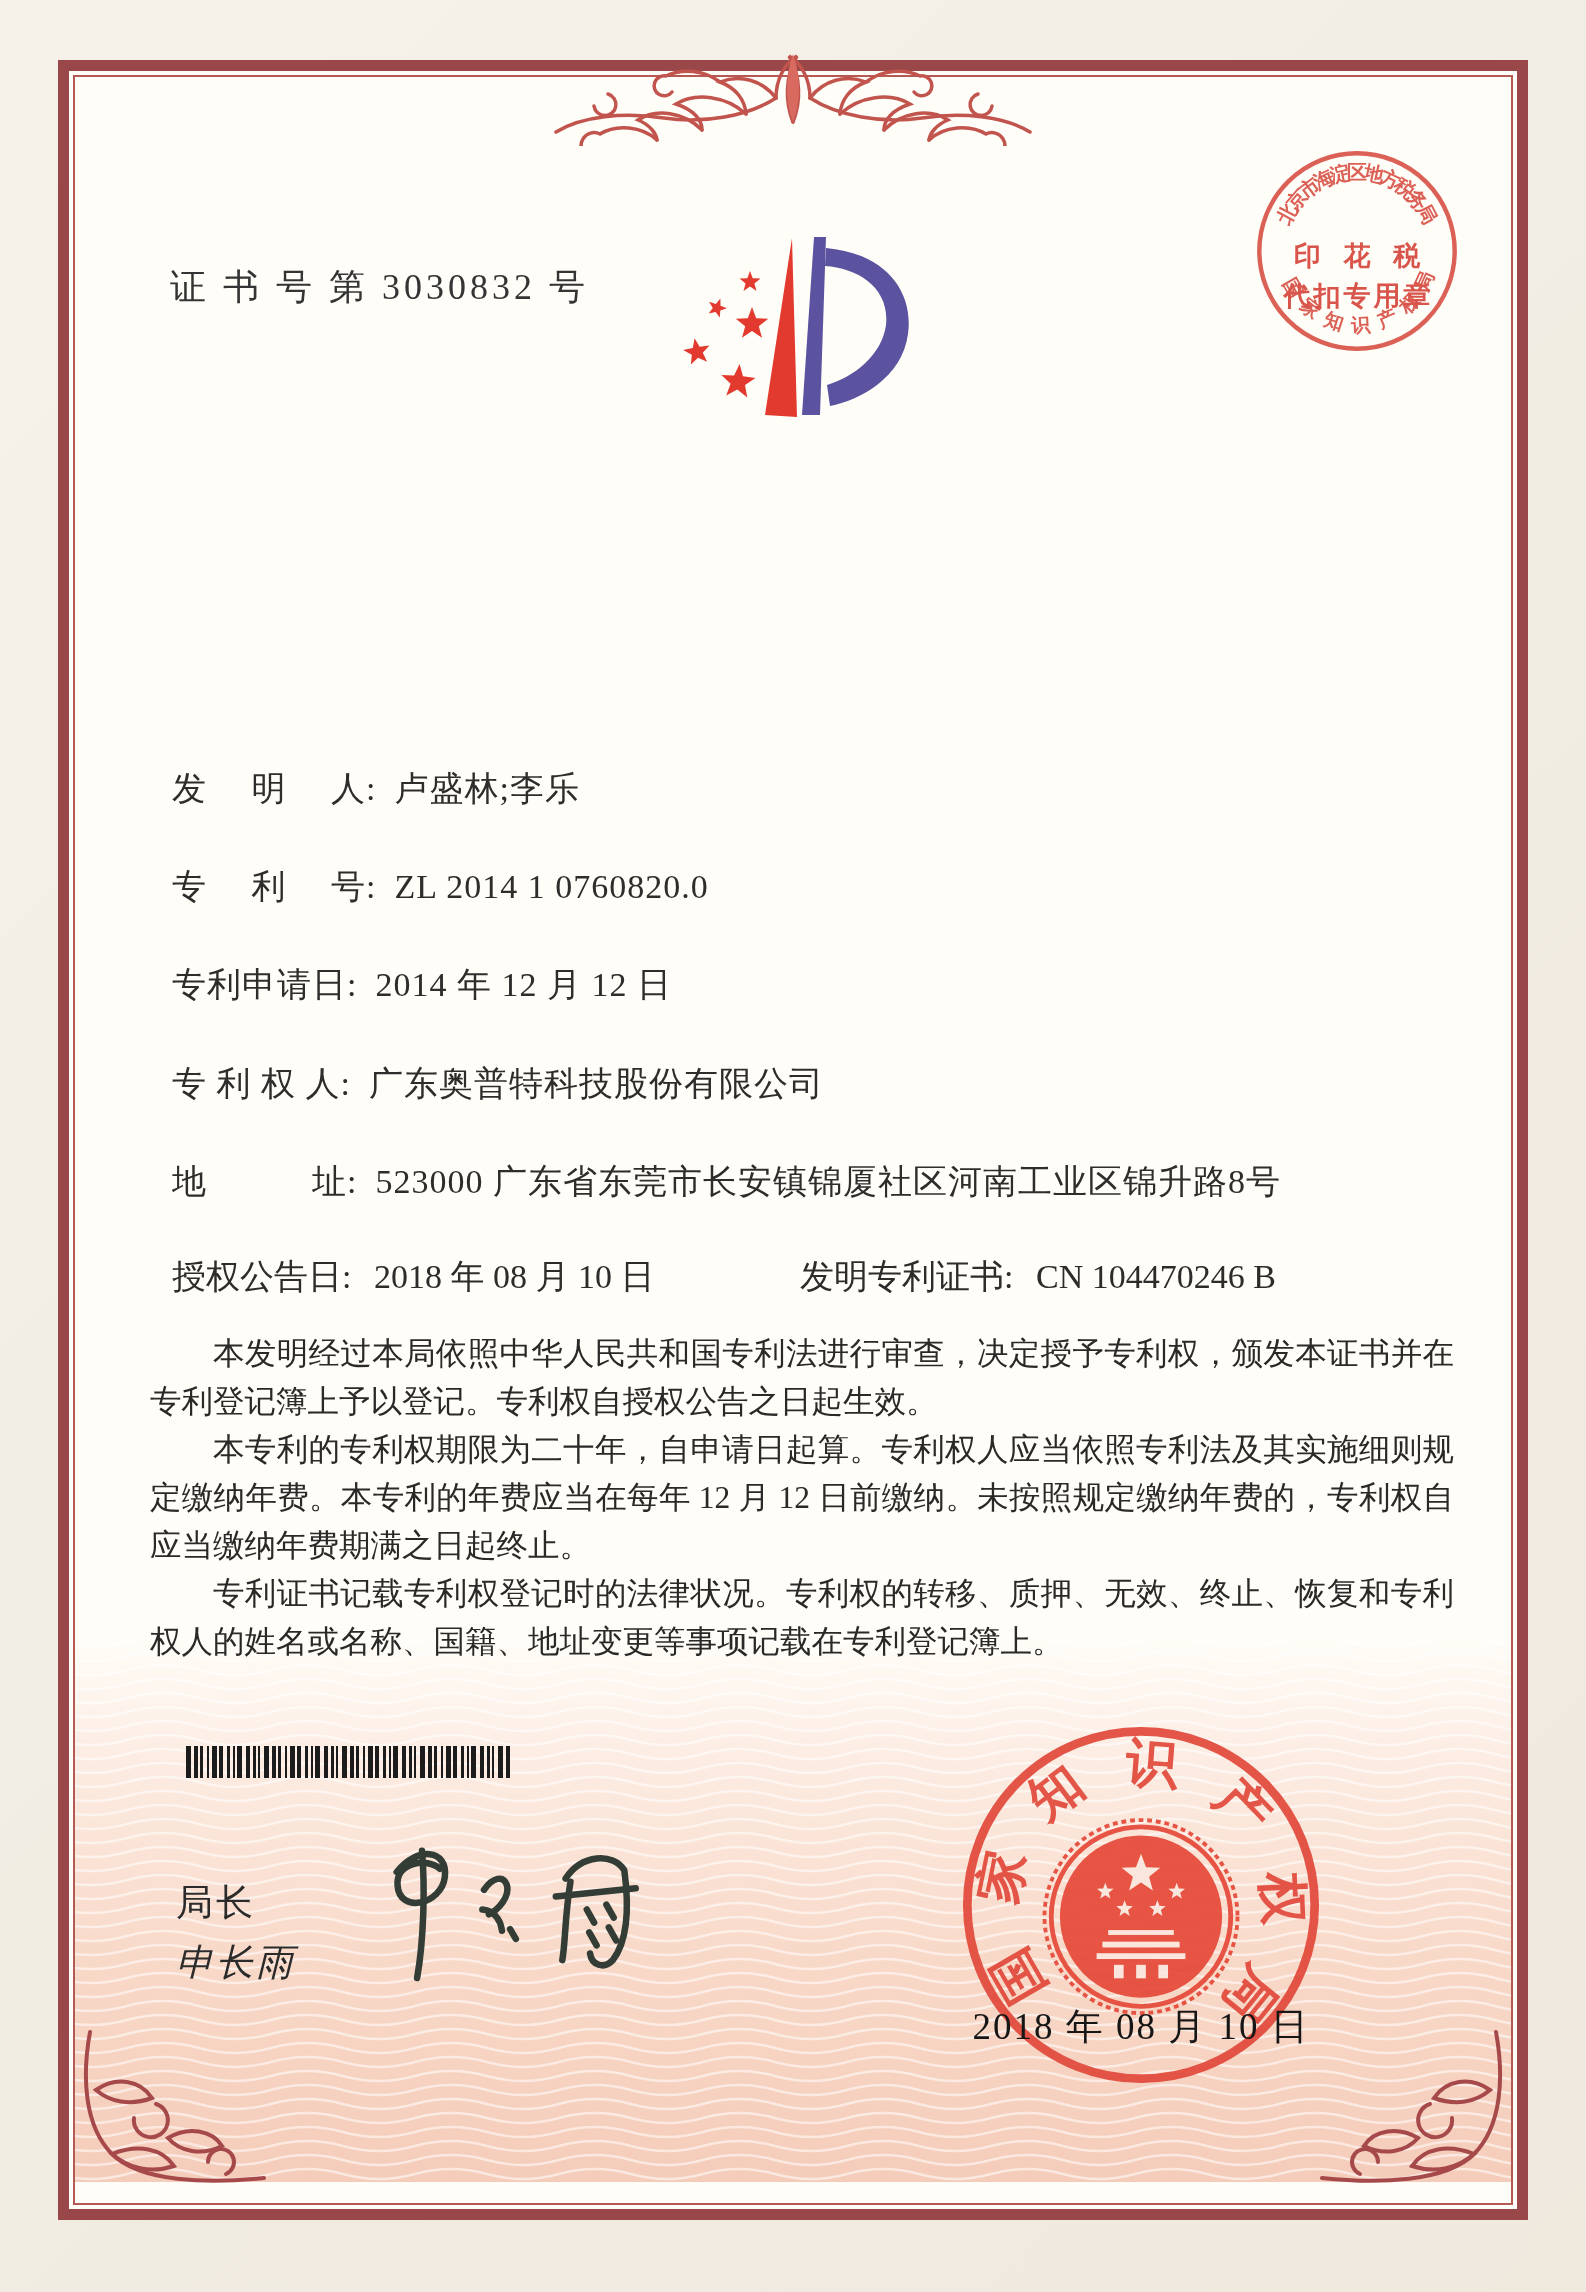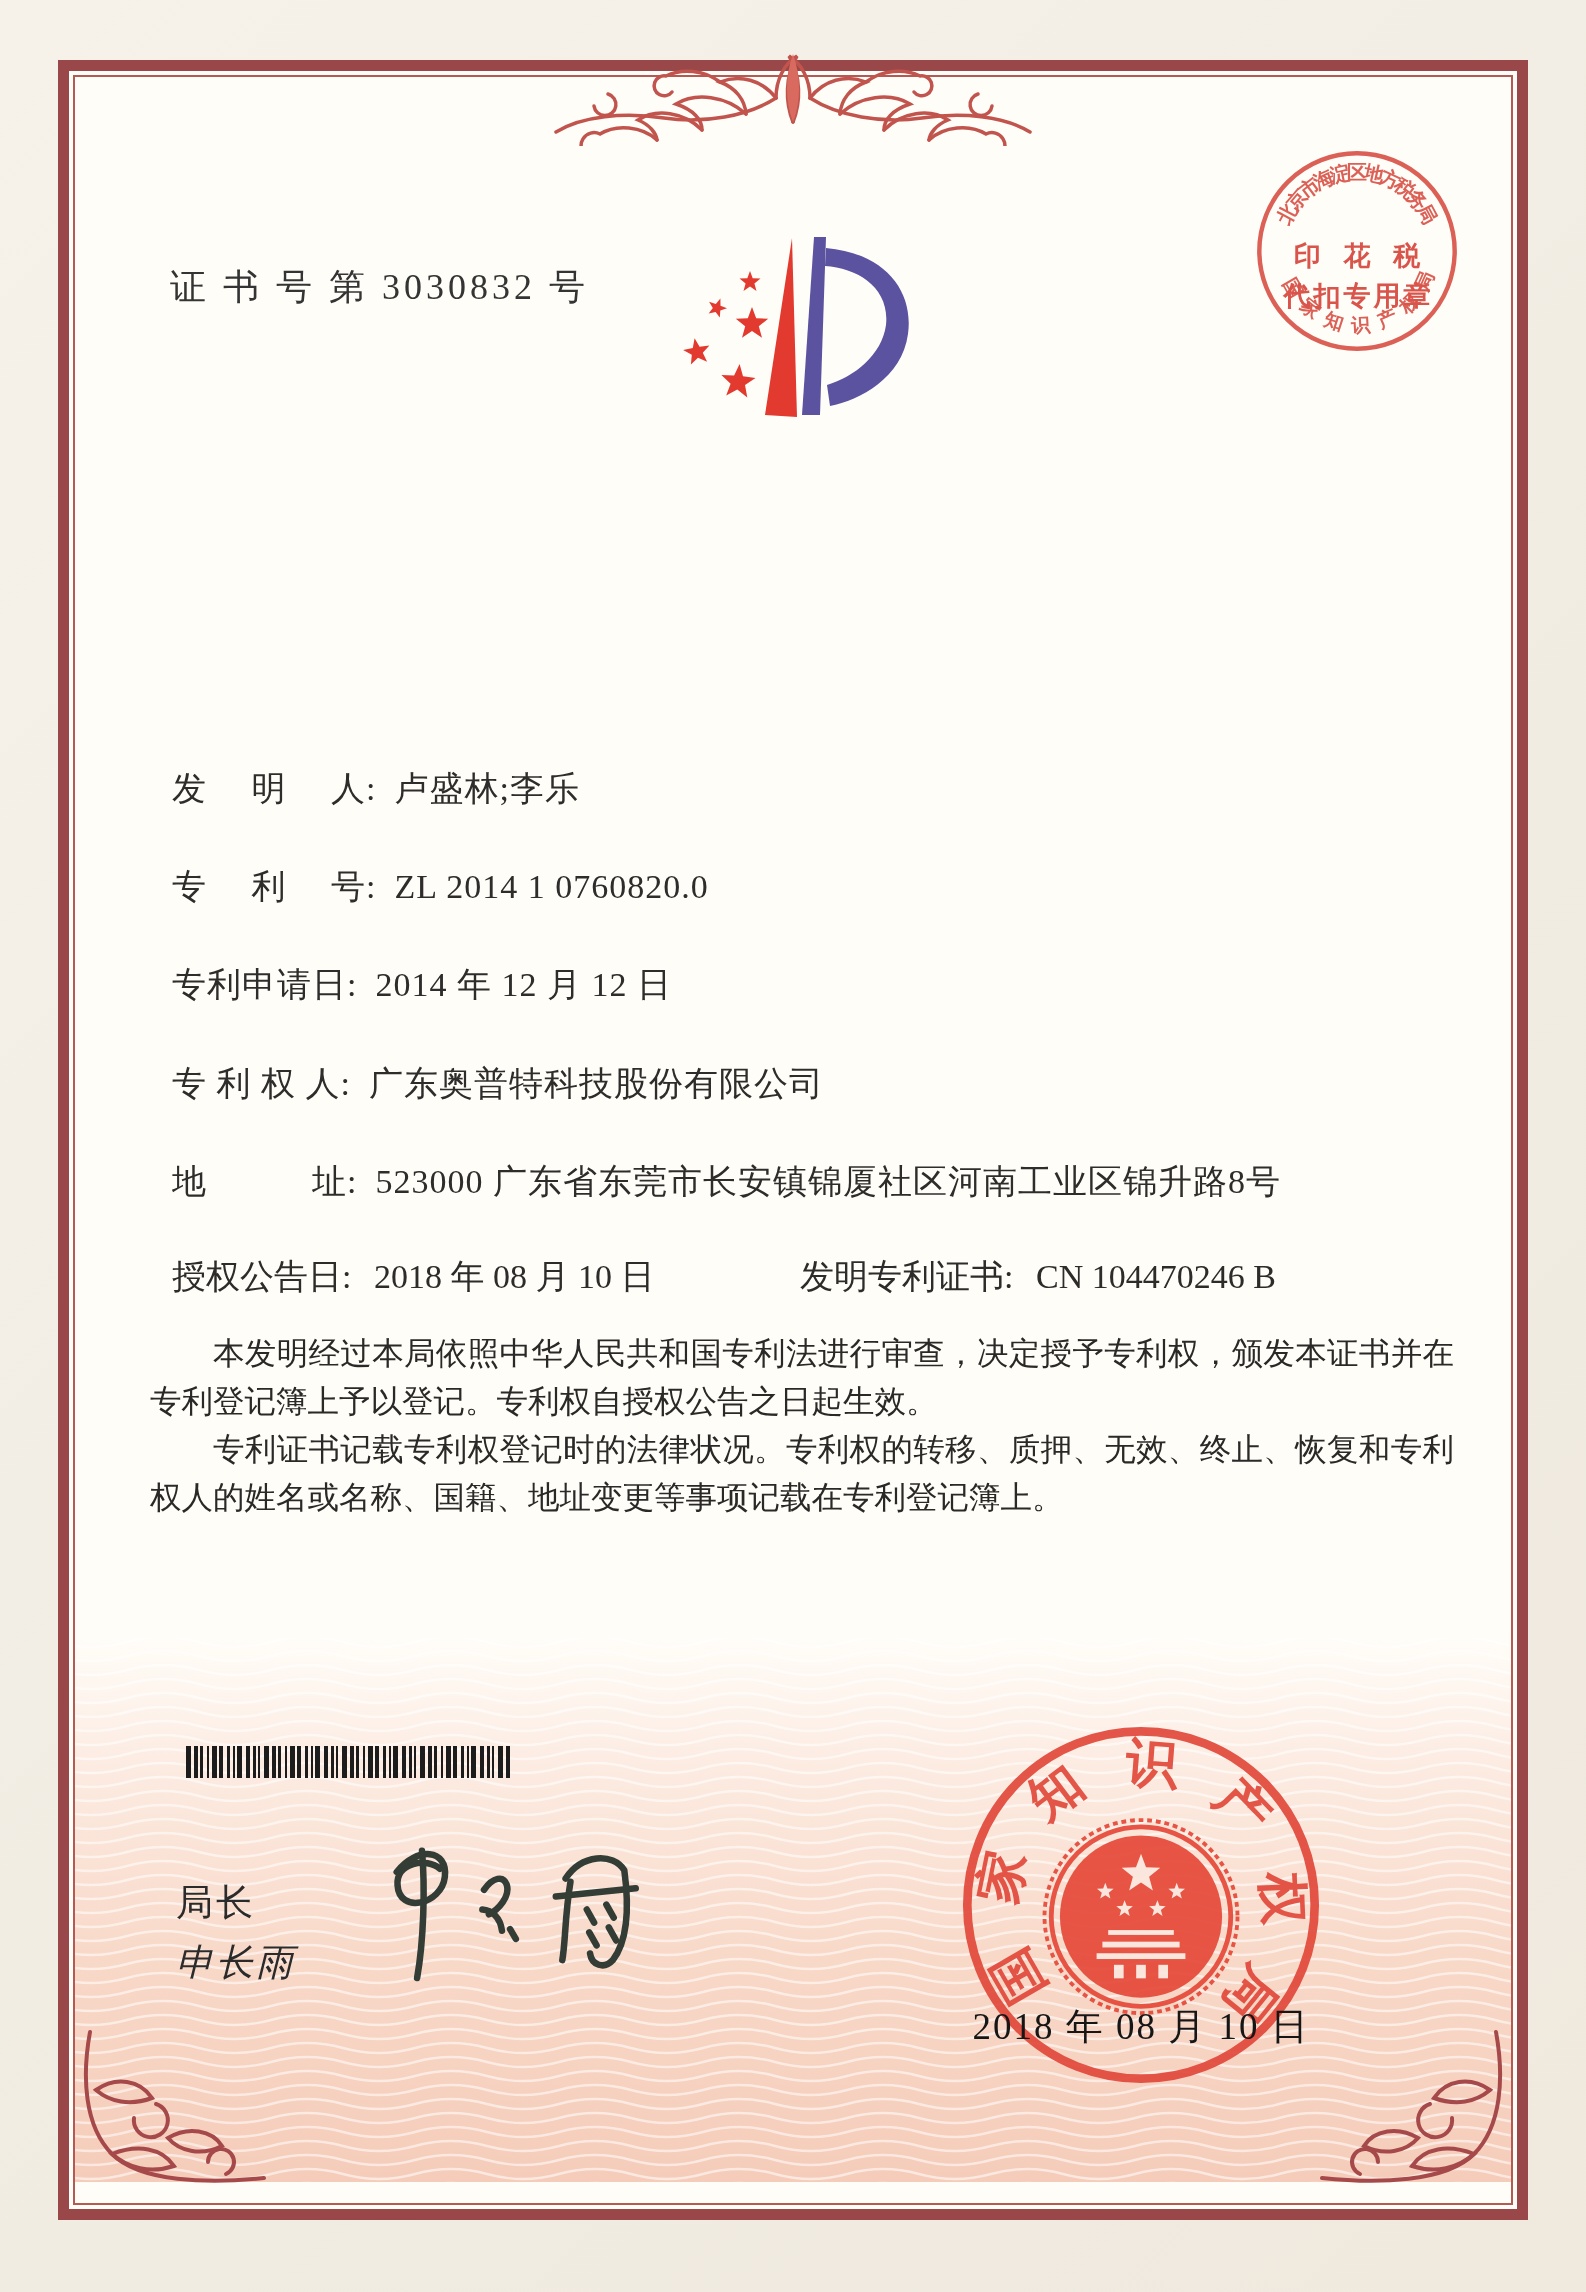--- a/index.html
+++ b/index.html
@@ -210,20 +210,21 @@
     <span>授权公告日:</span>
     <span style="margin-left:14px;">2018 年 08 月 10 日</span>
     <span class="grant-second">
       <span>发明专利证书:</span>
       <span style="margin-left:14px;">CN 104470246 B</span>
     </span>
   </div>
 
   <div class="body-text">
     <p>本发明经过本局依照中华人民共和国专利法进行审查，决定授予专利权，颁发本证书并在专利登记簿上予以登记。专利权自授权公告之日起生效。</p>
+    <p>本专利的专利权期限为二十年，自申请日起算。专利权人应当依照专利法及其实施细则规定缴纳年费。本专利的年费应当在每年 12 月 12 日前缴纳。未按照规定缴纳年费的，专利权自应当缴纳年费期满之日起终止。</p>
     <p>专利证书记载专利权登记时的法律状况。专利权的转移、质押、无效、终止、恢复和专利权人的姓名或名称、国籍、地址变更等事项记载在专利登记簿上。</p>
   </div>
 
   <div id="barcode" class="barcode">
       <div style="width: 5px; margin-right: 3px;"></div>
       <div style="width: 4px; margin-right: 2px;"></div>
       <div style="width: 3px; margin-right: 4px;"></div>
       <div style="width: 2px; margin-right: 3px;"></div>
       <div style="width: 5px; margin-right: 2px;"></div>
       <div style="width: 4px; margin-right: 4px;"></div>

